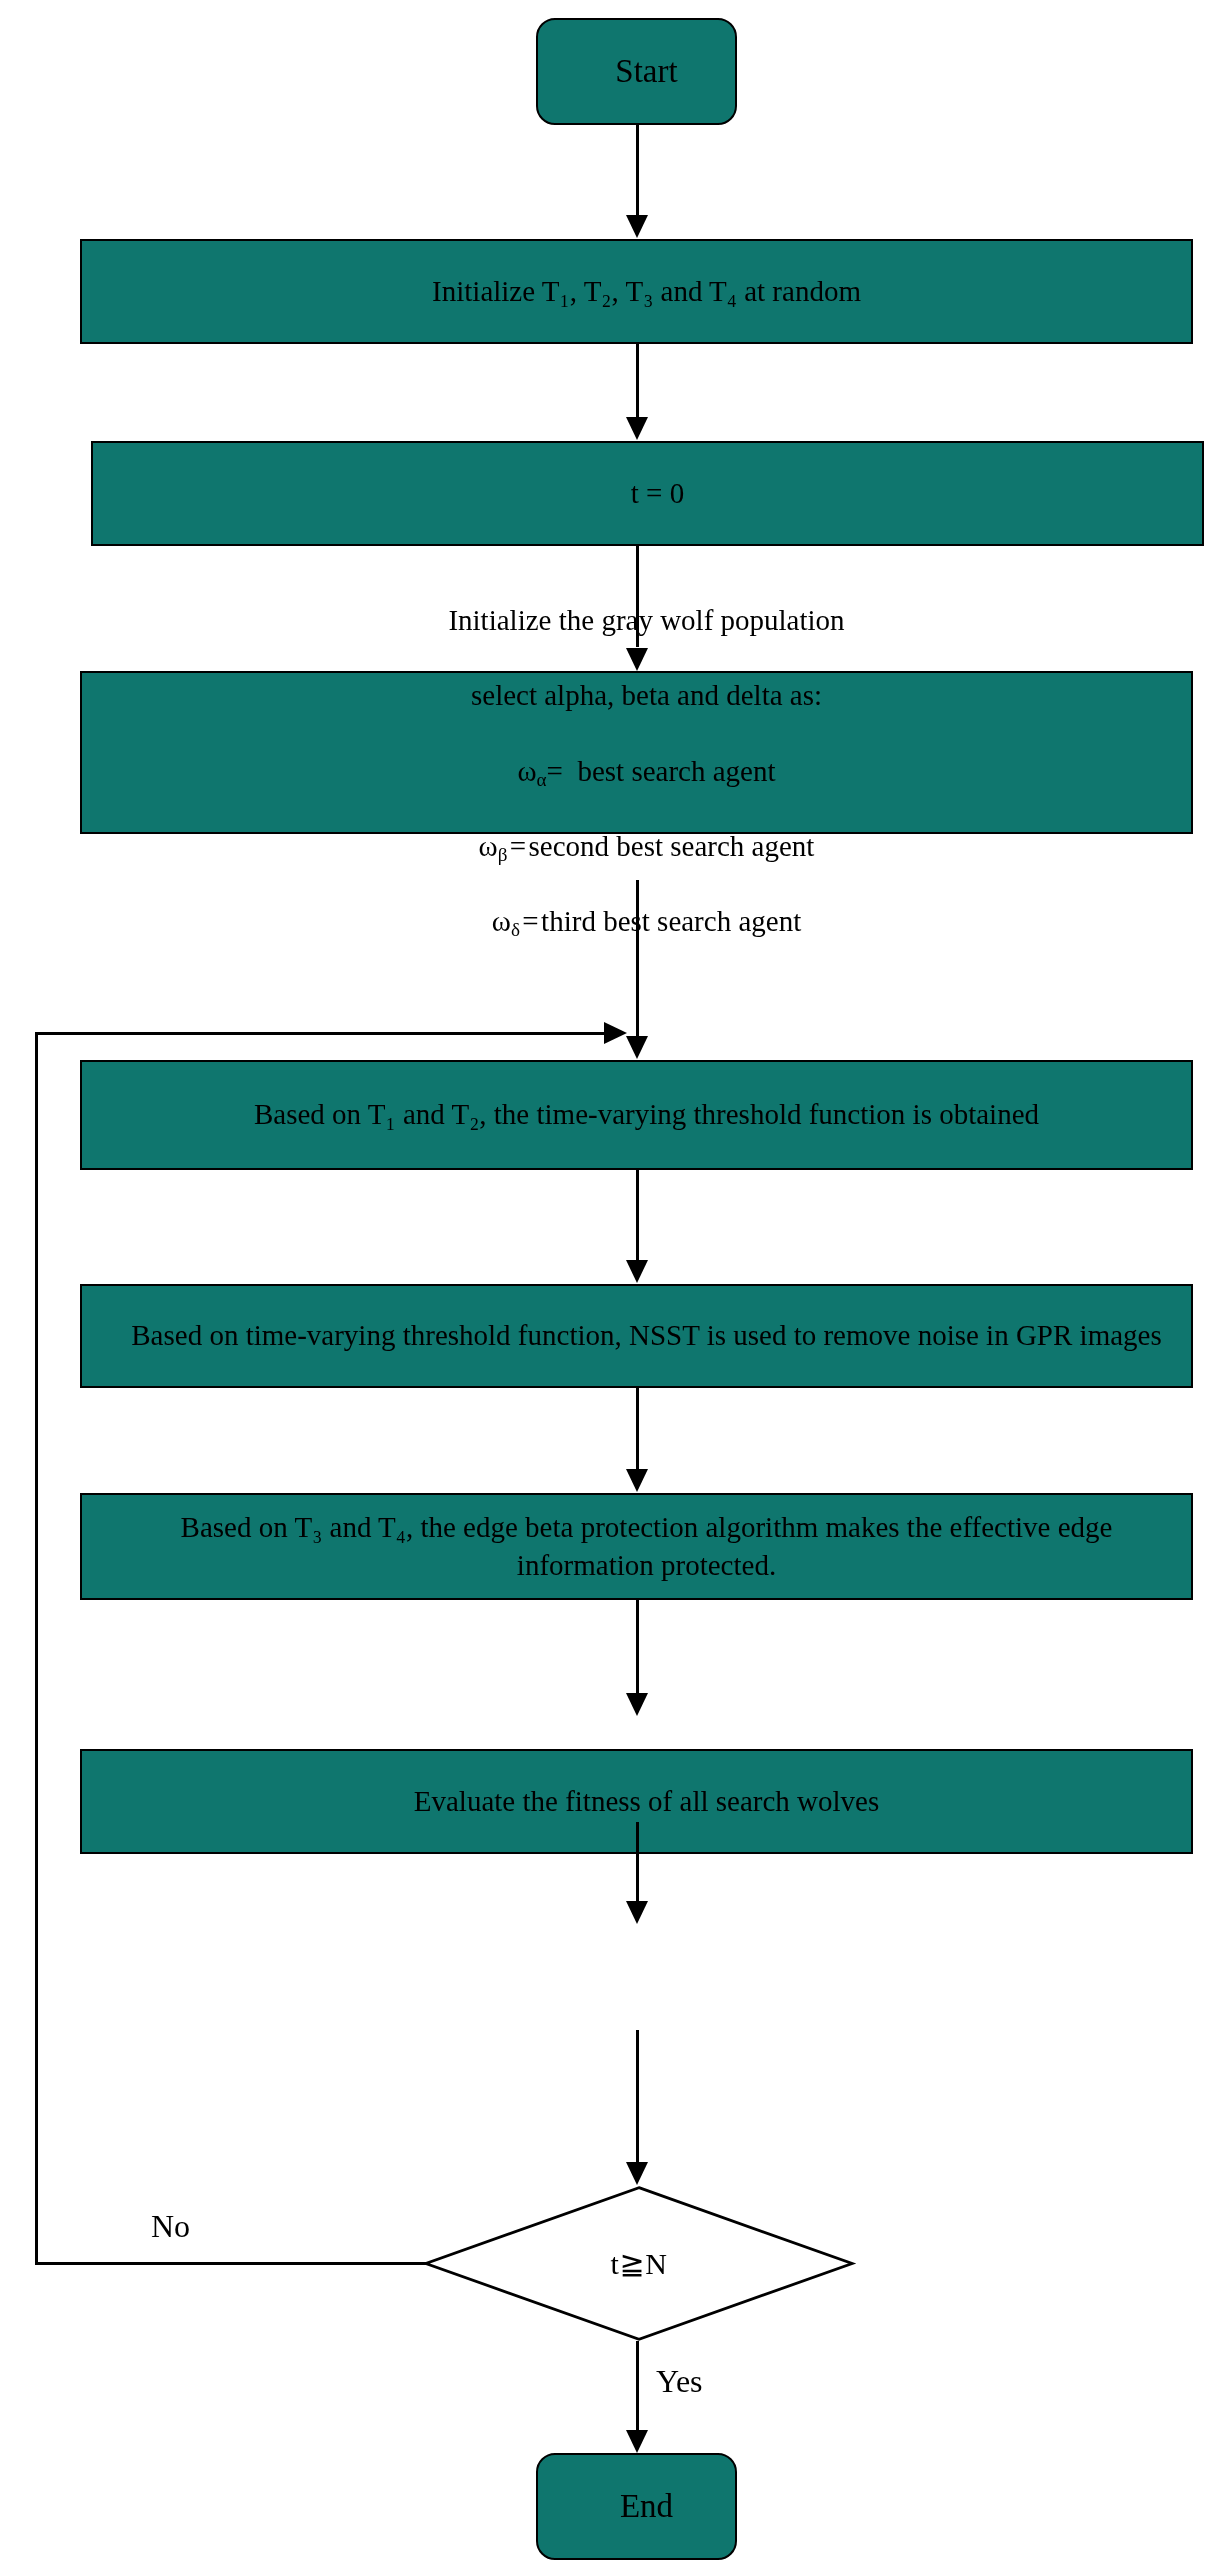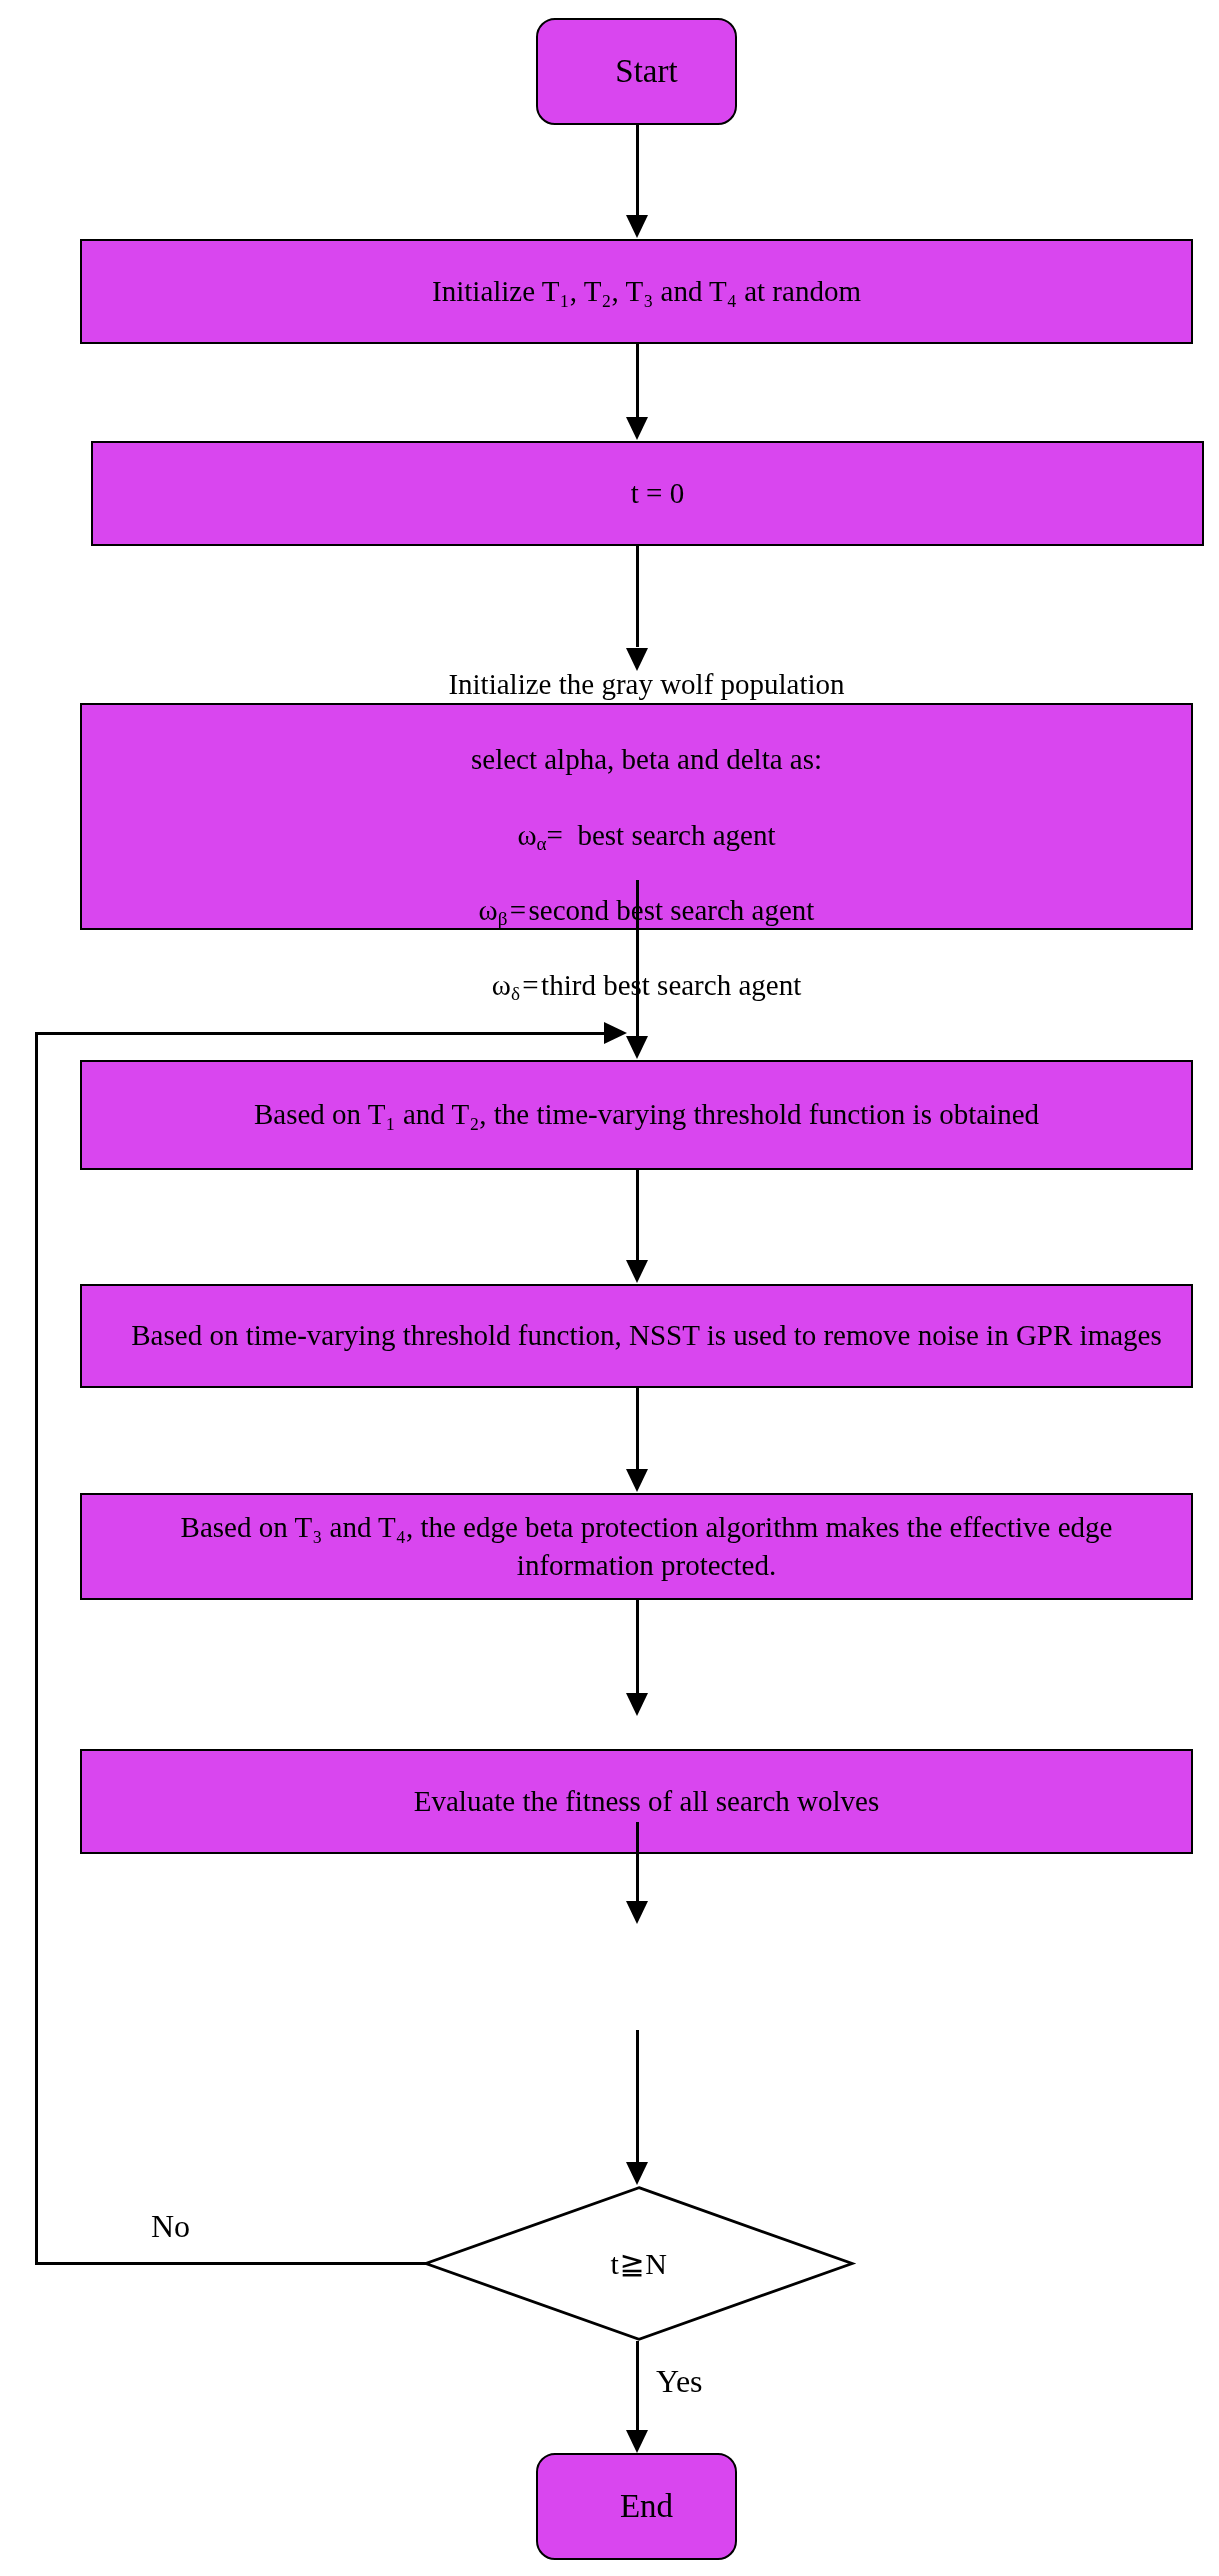--- a/index.html
+++ b/index.html
@@ -15,21 +15,21 @@
     position: relative;
     width: 1220px;
     height: 2576px;
     background: #ffffff;
     overflow: hidden;
   }
   
   .node {
     position: absolute;
     box-sizing: border-box;
-    background: #d946ef;
+    background: #0f766e;
     border: 2.3px solid #000000;
     display: flex;
     align-items: center;
     justify-content: center;
     text-align: center;
     padding-left: 20px;
   }
   .node.terminal {
     border-radius: 19px;
   }
@@ -122,21 +122,21 @@
   <div class="vline" style="left:636px; top:344px; height:73px;"></div>
   <div class="arrow-down" style="left:626px; top:417px;"></div>
 
   <div class="node" style="left:91px; top:441px; width:1113px; height:105px;">
     <span class="node-label fs-proc">t = 0</span>
   </div>
 
   <div class="vline" style="left:636px; top:546px; height:101px;"></div>
   <div class="arrow-down" style="left:626px; top:648px;"></div>
 
-  <div class="node" style="left:80px; top:671px; width:1113px; height:227px;margin-top:32px;">
+  <div class="node" style="left:80px; top:671px; width:1113px; height:163px;">
     <span class="node-label fs-proc">
       <span>Initialize the gray wolf population</span><br>
       <span>select alpha, beta and delta as:</span><br>
       <span>ω<sub>α</sub>=&nbsp; best search agent</span><br>
       <span>ω<sub>β</sub> = second best search agent</span><br>
       <span>ω<sub>δ</sub> = third best search agent</span>
     </span>
   </div>
 
   <div class="vline" style="left:636px; top:880px; height:153px;"></div>

